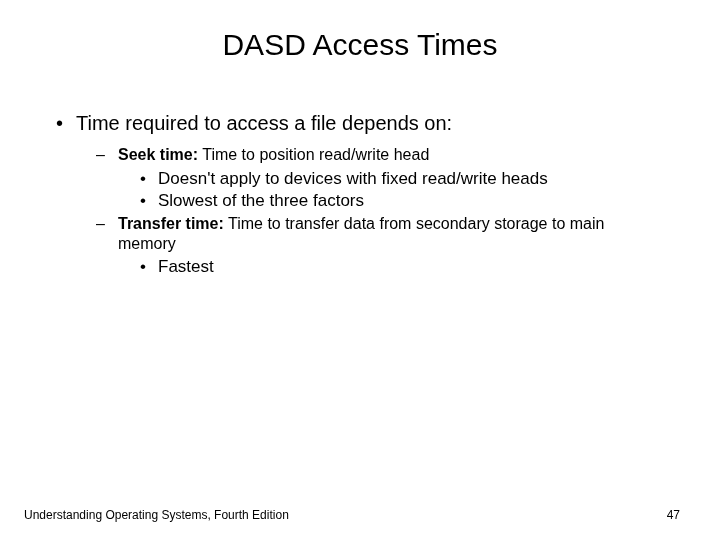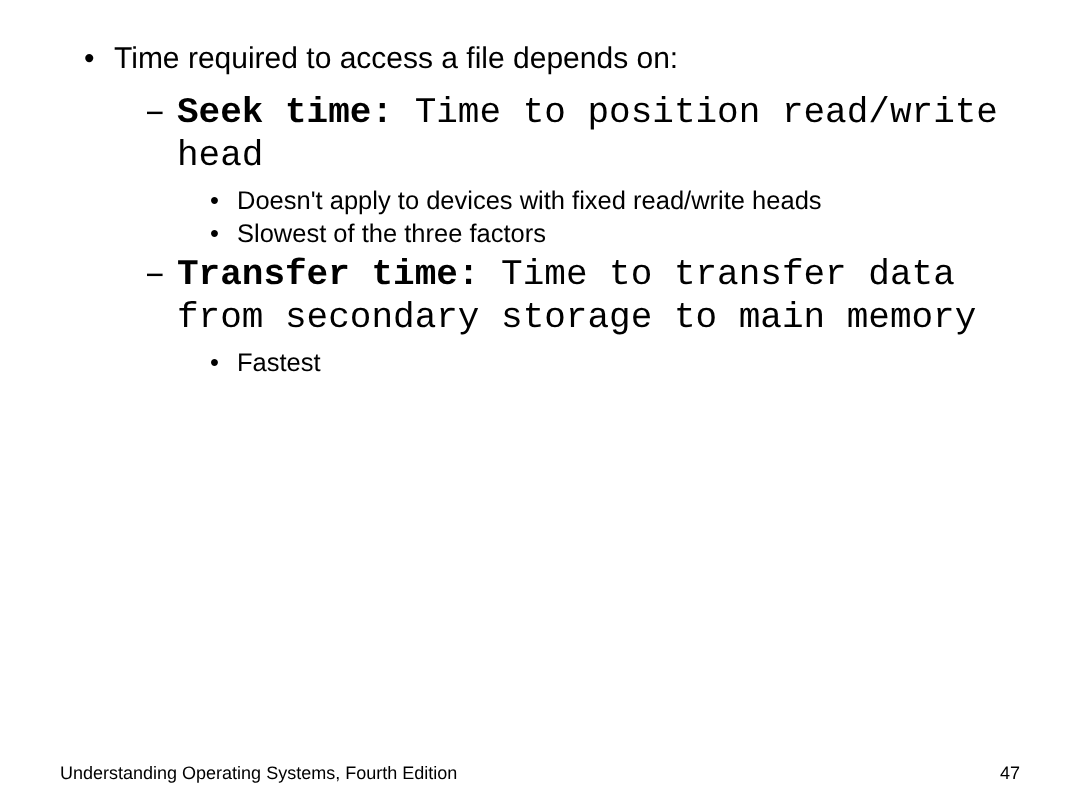--- a/index.html
+++ b/index.html
@@ -32,26 +32,25 @@
     padding-left: 22px;
     position: relative;
   }
   .lvl1::before {
     content: "•";
     position: absolute;
     left: 2px;
     top: 0;
   }
   .lvl2 {
-    font-size: 24px;
+    font-size: 16px;
     padding-left: 64px;
     position: relative;
     margin-bottom: 4px;
     line-height: 1.22;
-    font-family: Liberation Mono, monospace;
   }
   .lvl2::before {
     content: "–";
     position: absolute;
     left: 42px;
     top: 0;
   }
   .lvl3 {
     font-size: 17px;
     padding-left: 104px;
@@ -62,31 +61,32 @@
   .lvl3::before {
     content: "•";
     position: absolute;
     left: 86px;
     top: 0;
   }
   .bold { font-weight: bold; }
   .footer {
     position: absolute;
     bottom: 18px;
-    left: 40px;
+    left: 24px;
     right: 40px;
     display: flex;
     justify-content: space-between;
     font-size: 12px;
   }
 </style>
 </head>
 <body>
 
 <div class="slide">
+  <h1 class="title">DASD Access Times</h1>
 
   <div class="content">
 
     <div class="lvl1">Time required to access a file depends on:</div>
 
     <div class="lvl2">
       <span class="bold">Seek time:</span><span> Time to position read/write head</span>
     </div>
     <div class="lvl3">Doesn't apply to devices with fixed read/write heads</div>
     <div class="lvl3">Slowest of the three factors</div>

